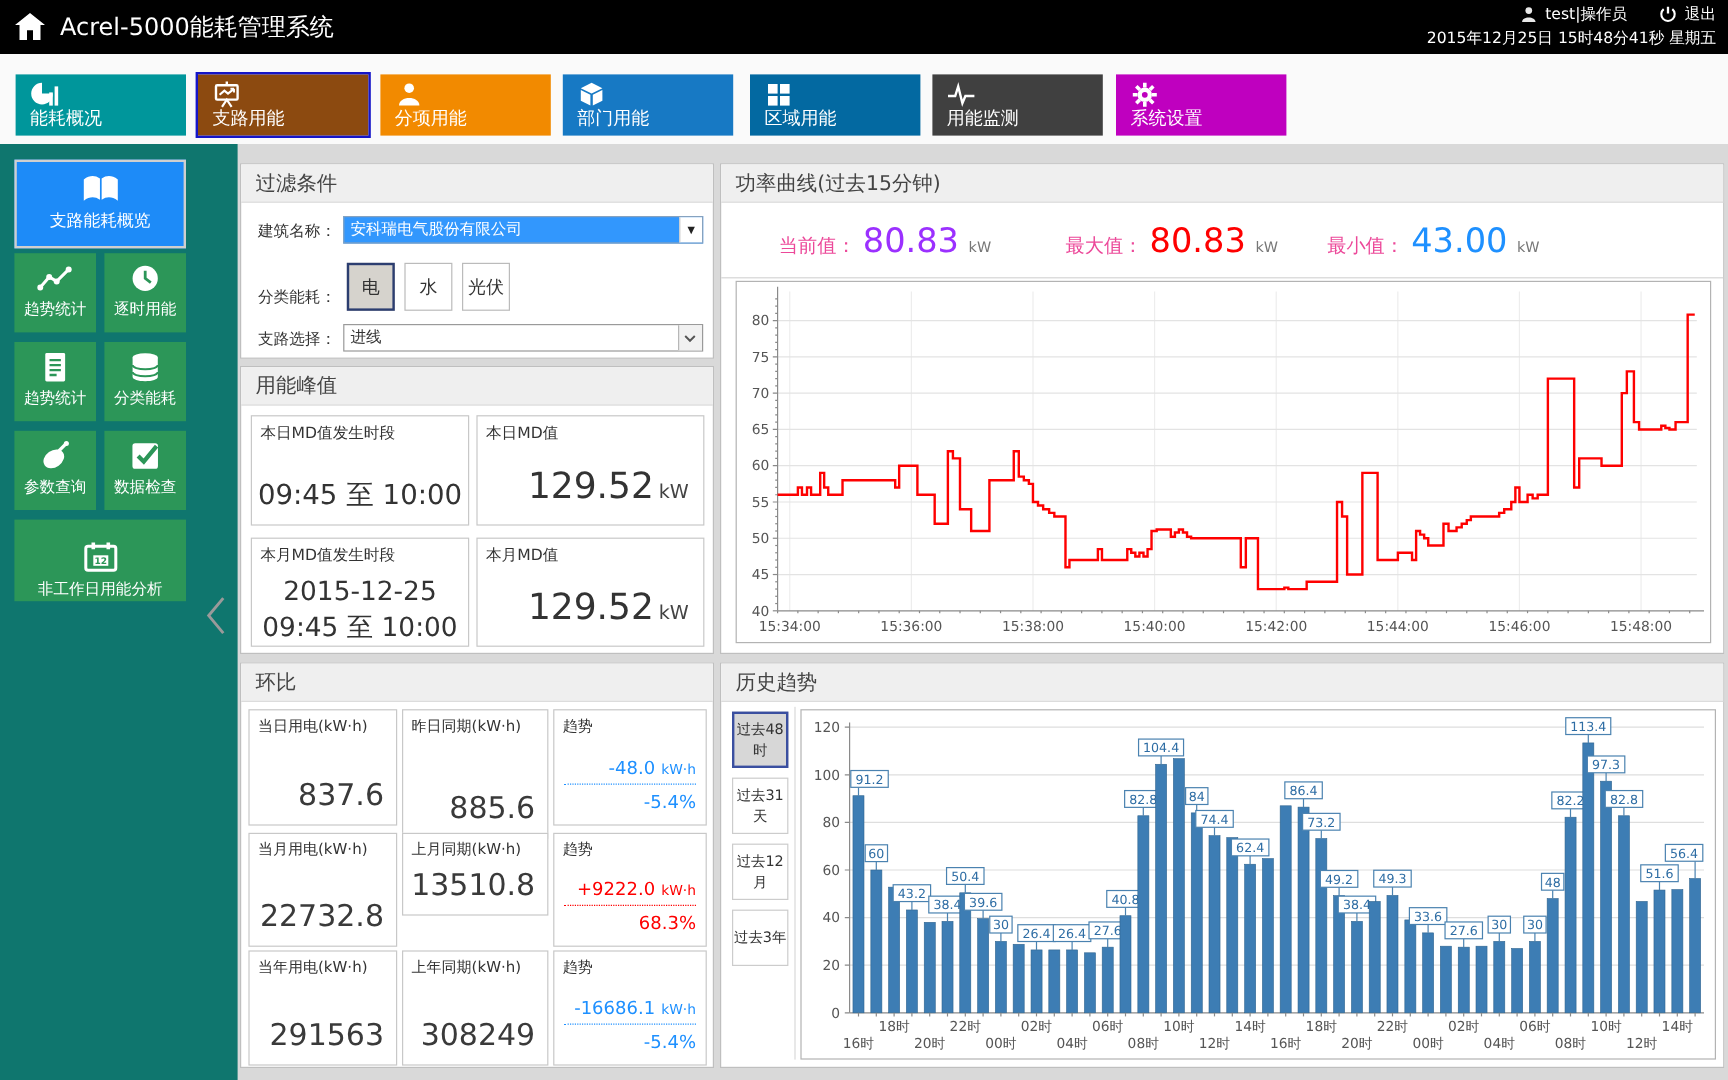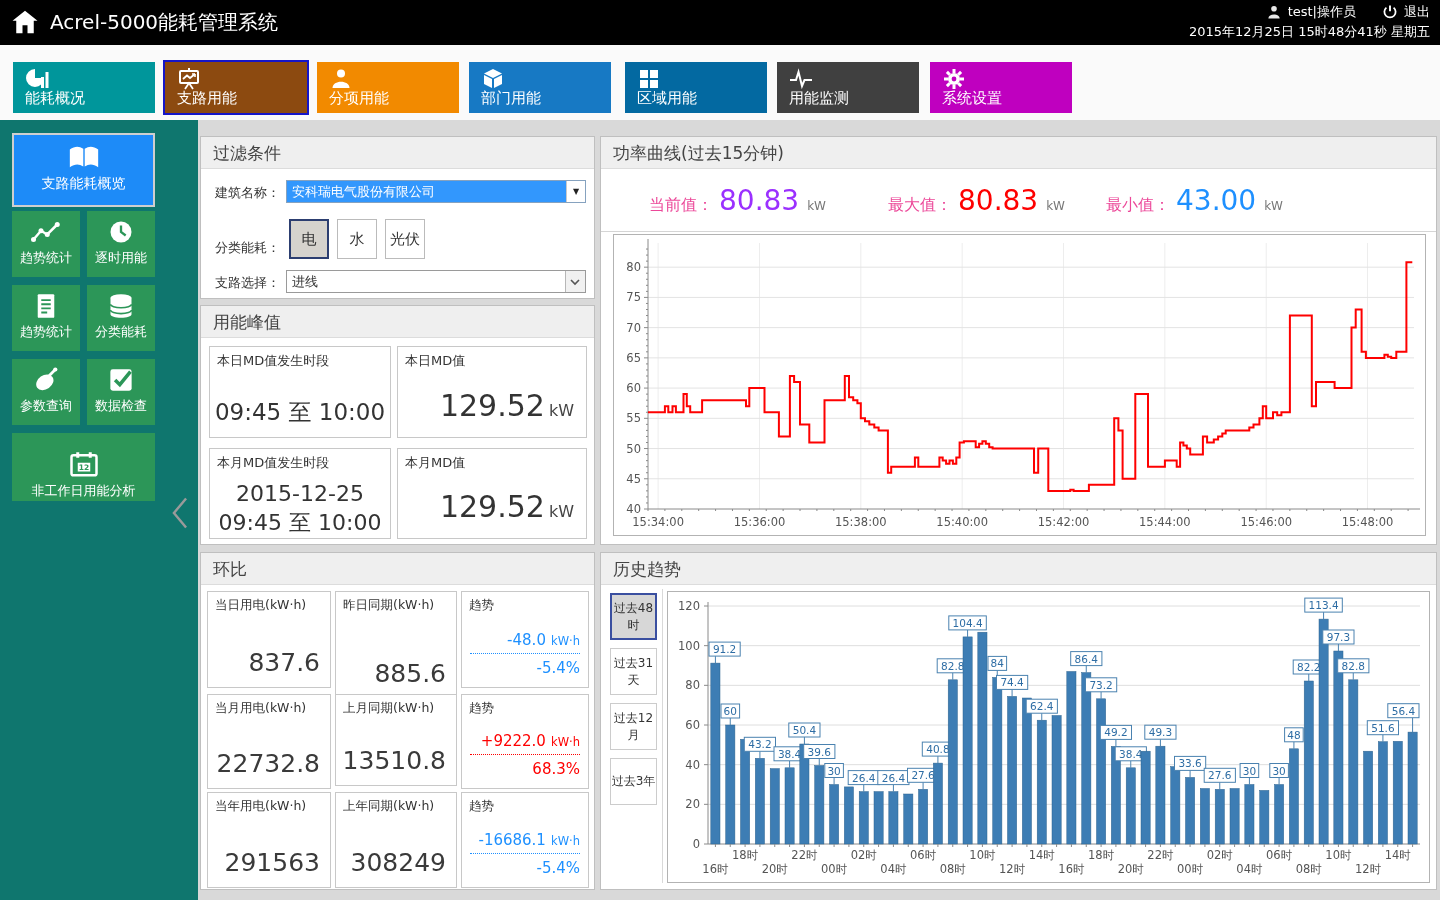--- a/index.html
+++ b/index.html
@@ -296,21 +296,21 @@
             <div class="trend">
               <div><span class="tv" style="color: rgb(30, 144, 255);">-48.0</span> <span class="tu" style="color: rgb(30, 144, 255);">kW·h</span></div>
               <div class="sep" style="border-color: rgb(30, 144, 255);"></div>
               <div class="tp" style="color: rgb(30, 144, 255);">-5.4%</div>
             </div>
           </div>
           <div class="card" style="left:6px; top:141px; width:124px; height:95px">
             <div class="hcard-lb">当月用电(kW·h)</div>
             <div class="hval">22732.8</div>
           </div>
-          <div class="card" style="left:134px; top:141px; width:122px; height:92px">
+          <div class="card" style="left:134px; top:141px; width:122px; height:69px">
             <div class="hcard-lb">上月同期(kW·h)</div>
             <div class="hval">13510.8</div>
           </div>
           <div class="card" style="left:260px; top:141px; width:128px; height:95px">
             <div class="hcard-lb">趋势</div>
             <div class="trend">
               <div><span class="tv" style="color: rgb(254, 0, 0);">+9222.0</span> <span class="tu" style="color: rgb(254, 0, 0);">kW·h</span></div>
               <div class="sep" style="border-color: rgb(254, 0, 0);"></div>
               <div class="tp" style="color: rgb(254, 0, 0);">68.3%</div>
             </div>

